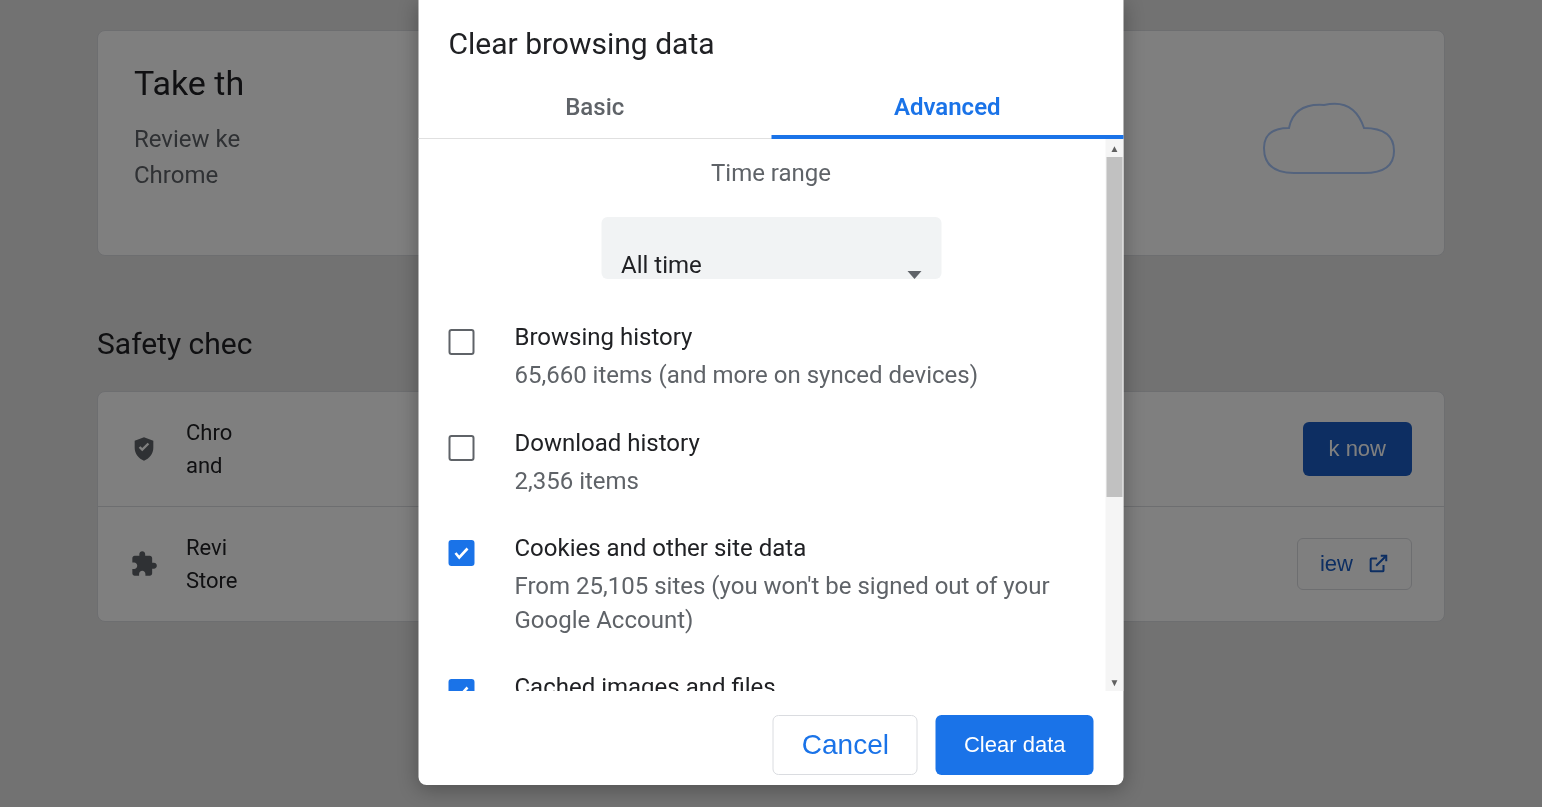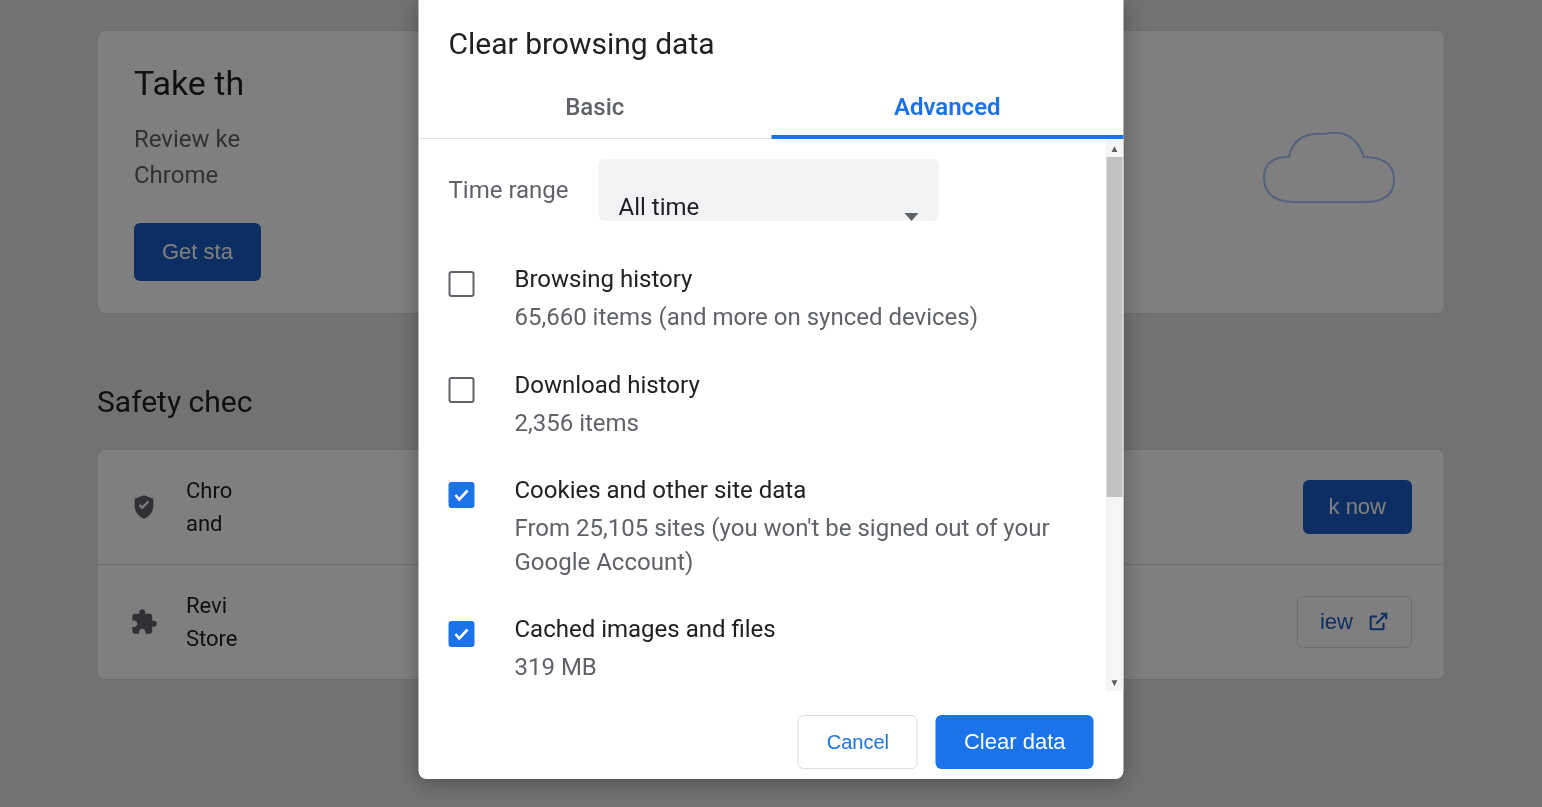--- a/index.html
+++ b/index.html
@@ -198,20 +198,21 @@
       font-size: 10px;
     }
     .scrollbar-arrow.up { top: 0; }
     .scrollbar-arrow.down { bottom: 0; }
 
     .time-row {
       display: flex;
       align-items: center;
       gap: 30px;
       margin-bottom: 26px;
+      flex-direction: column;
     }
     .time-label {
       font-size: 24px;
       color: #5f6368;
     }
     .time-select {
       flex: 0 0 auto;
       width: 340px;
       height: 62px;
       background: #f1f3f4;
@@ -276,21 +277,21 @@
     .dialog-actions {
       display: flex;
       justify-content: flex-end;
       gap: 18px;
       padding: 24px 30px 10px 30px;
     }
     .btn-cancel {
       border: 1px solid #dadce0;
       background: #fff;
       color: #1a73e8;
-      font-size: 20px;
+      font-size: 28px;
       font-weight: 500;
       padding: 13px 28px;
       border-radius: 6px;
       cursor: pointer;
     }
     .btn-clear {
       border: none;
       background: #1a73e8;
       color: #fff;
       font-size: 22px;
@@ -303,21 +304,20 @@
 </head>
 <body>
 
 <div class="background-page">
   <div class="card">
     <div class="card-title">Take th</div>
     <div class="card-sub">
       <span>Review ke</span><br>
       <span>Chrome</span>
     </div>
-    <button class="btn-primary-bg">Get sta</button>
     <svg class="cloud" width="150" height="100" viewBox="0 0 150 100">
       <path d="M40 80 Q10 80 10 55 Q10 35 35 35 Q40 10 70 12 Q100 5 110 35 Q140 35 140 58 Q140 80 110 80 Z" fill="none" stroke="#a8c7fa" stroke-width="2"></path>
     </svg>
   </div>
 
   <div class="section-heading">Safety chec</div>
 
   <div class="list-card">
     <div class="list-row">
       <svg class="list-icon" viewBox="0 0 24 24">

